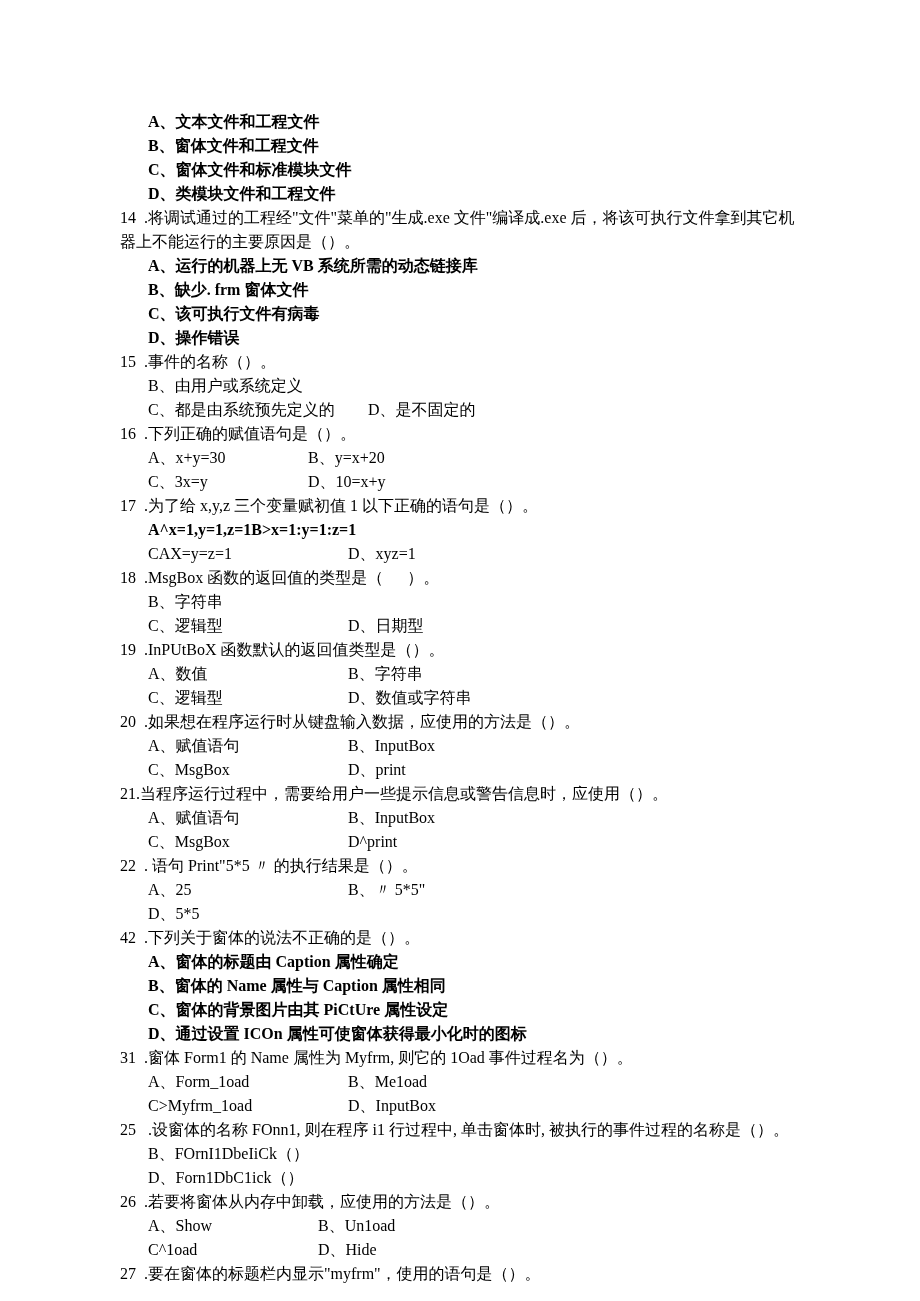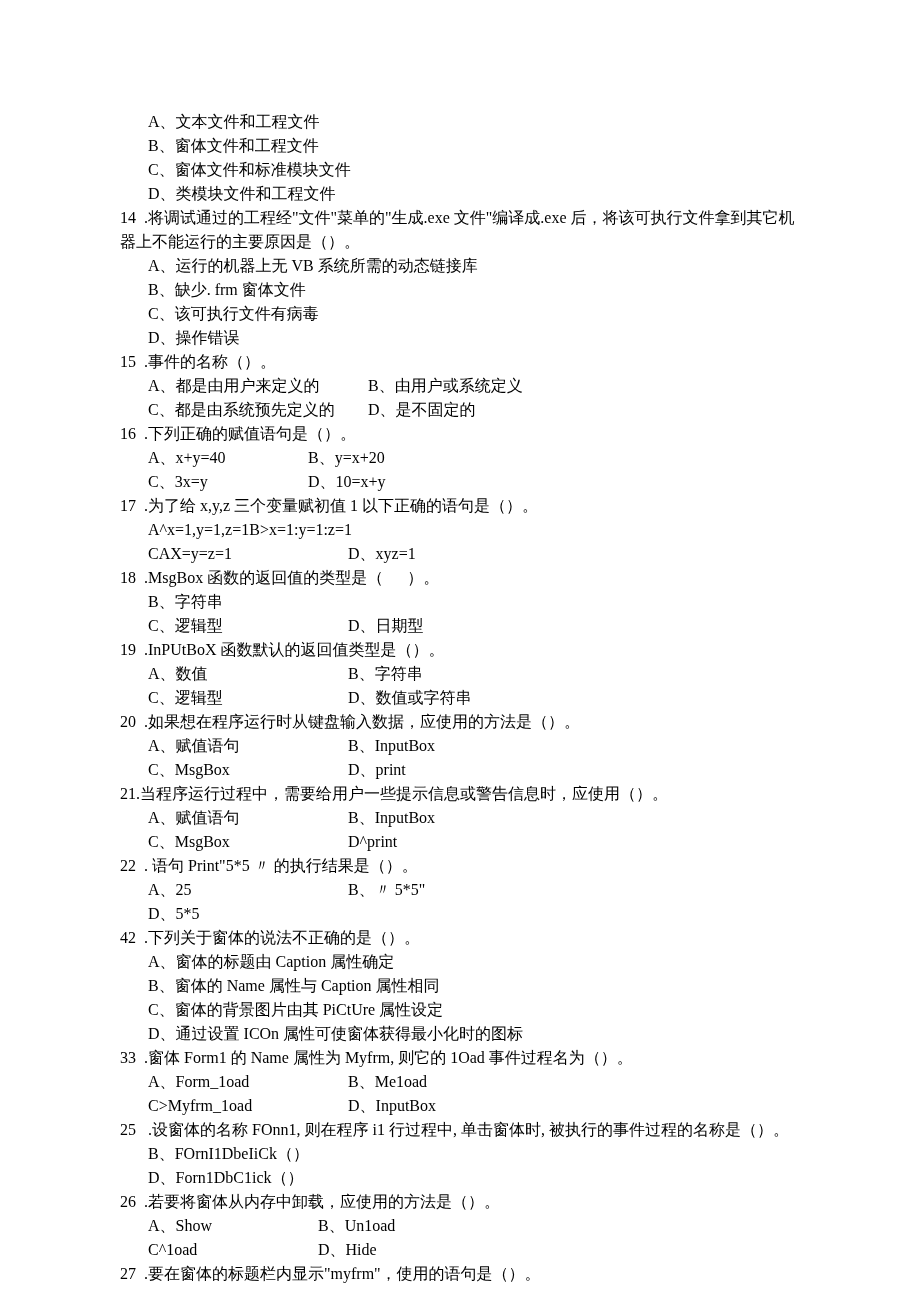--- a/index.html
+++ b/index.html
@@ -11,20 +11,21 @@
     margin: 0;
     padding: 110px 120px 60px 120px;
     width: 920px;
     box-sizing: border-box;
   }
   .line {
     white-space: pre-wrap;
   }
   .opt {
     padding-left: 28px;
+    font-weight: bold;
   }
   .q {
     padding-left: 0;
   }
   .opt2 {
     padding-left: 28px;
     display: flex;
   }
   .opt2 .col {
     flex: 0 0 auto;
@@ -40,31 +41,30 @@
 <div class="line opt">D、类模块文件和工程文件</div>
 
 <div class="line q">14  .将调试通过的工程经"文件"菜单的"生成.exe 文件"编译成.exe 后，将该可执行文件拿到其它机器上不能运行的主要原因是（）。</div>
 <div class="line opt">A、运行的机器上无 VB 系统所需的动态链接库</div>
 <div class="line opt">B、缺少. frm 窗体文件</div>
 <div class="line opt">C、该可执行文件有病毒</div>
 <div class="line opt">D、操作错误</div>
 
 <div class="line q">15  .事件的名称（）。</div>
 <div class="opt2">
-  <span class="col col1">A、都是由用户来定义的</span>
   <span class="col">B、由用户或系统定义</span>
 </div>
 <div class="opt2">
   <span class="col col1">C、都是由系统预先定义的</span>
   <span class="col">D、是不固定的</span>
 </div>
 
 <div class="line q">16  .下列正确的赋值语句是（）。</div>
 <div class="opt2">
-  <span class="col" style="width:160px">A、x+y=40</span>
+  <span class="col" style="width:160px">A、x+y=30</span>
   <span class="col">B、y=x+20</span>
 </div>
 <div class="opt2">
   <span class="col" style="width:160px">C、3x=y</span>
   <span class="col">D、10=x+y</span>
 </div>
 
 <div class="line q">17  .为了给 x,y,z 三个变量赋初值 1 以下正确的语句是（）。</div>
 <div class="line opt">A^x=1,y=1,z=1B&gt;x=1:y=1:z=1</div>
 <div class="opt2">
@@ -119,21 +119,21 @@
 <div class="opt2">
   <span class="col">D、5*5</span>
 </div>
 
 <div class="line q">42  .下列关于窗体的说法不正确的是（）。</div>
 <div class="line opt">A、窗体的标题由 Caption 属性确定</div>
 <div class="line opt">B、窗体的 Name 属性与 Caption 属性相同</div>
 <div class="line opt">C、窗体的背景图片由其 PiCtUre 属性设定</div>
 <div class="line opt">D、通过设置 ICOn 属性可使窗体获得最小化时的图标</div>
 
-<div class="line q">33  .窗体 Form1 的 Name 属性为 Myfrm, 则它的 1Oad 事件过程名为（）。</div>
+<div class="line q">31  .窗体 Form1 的 Name 属性为 Myfrm, 则它的 1Oad 事件过程名为（）。</div>
 <div class="opt2">
   <span class="col" style="width:200px">A、Form_1oad</span>
   <span class="col">B、Me1oad</span>
 </div>
 <div class="opt2">
   <span class="col" style="width:200px">C&gt;Myfrm_1oad</span>
   <span class="col">D、InputBox</span>
 </div>
 
 <div class="line q">25   .设窗体的名称 FOnn1, 则在程序 i1 行过程中, 单击窗体时, 被执行的事件过程的名称是（）。</div>

